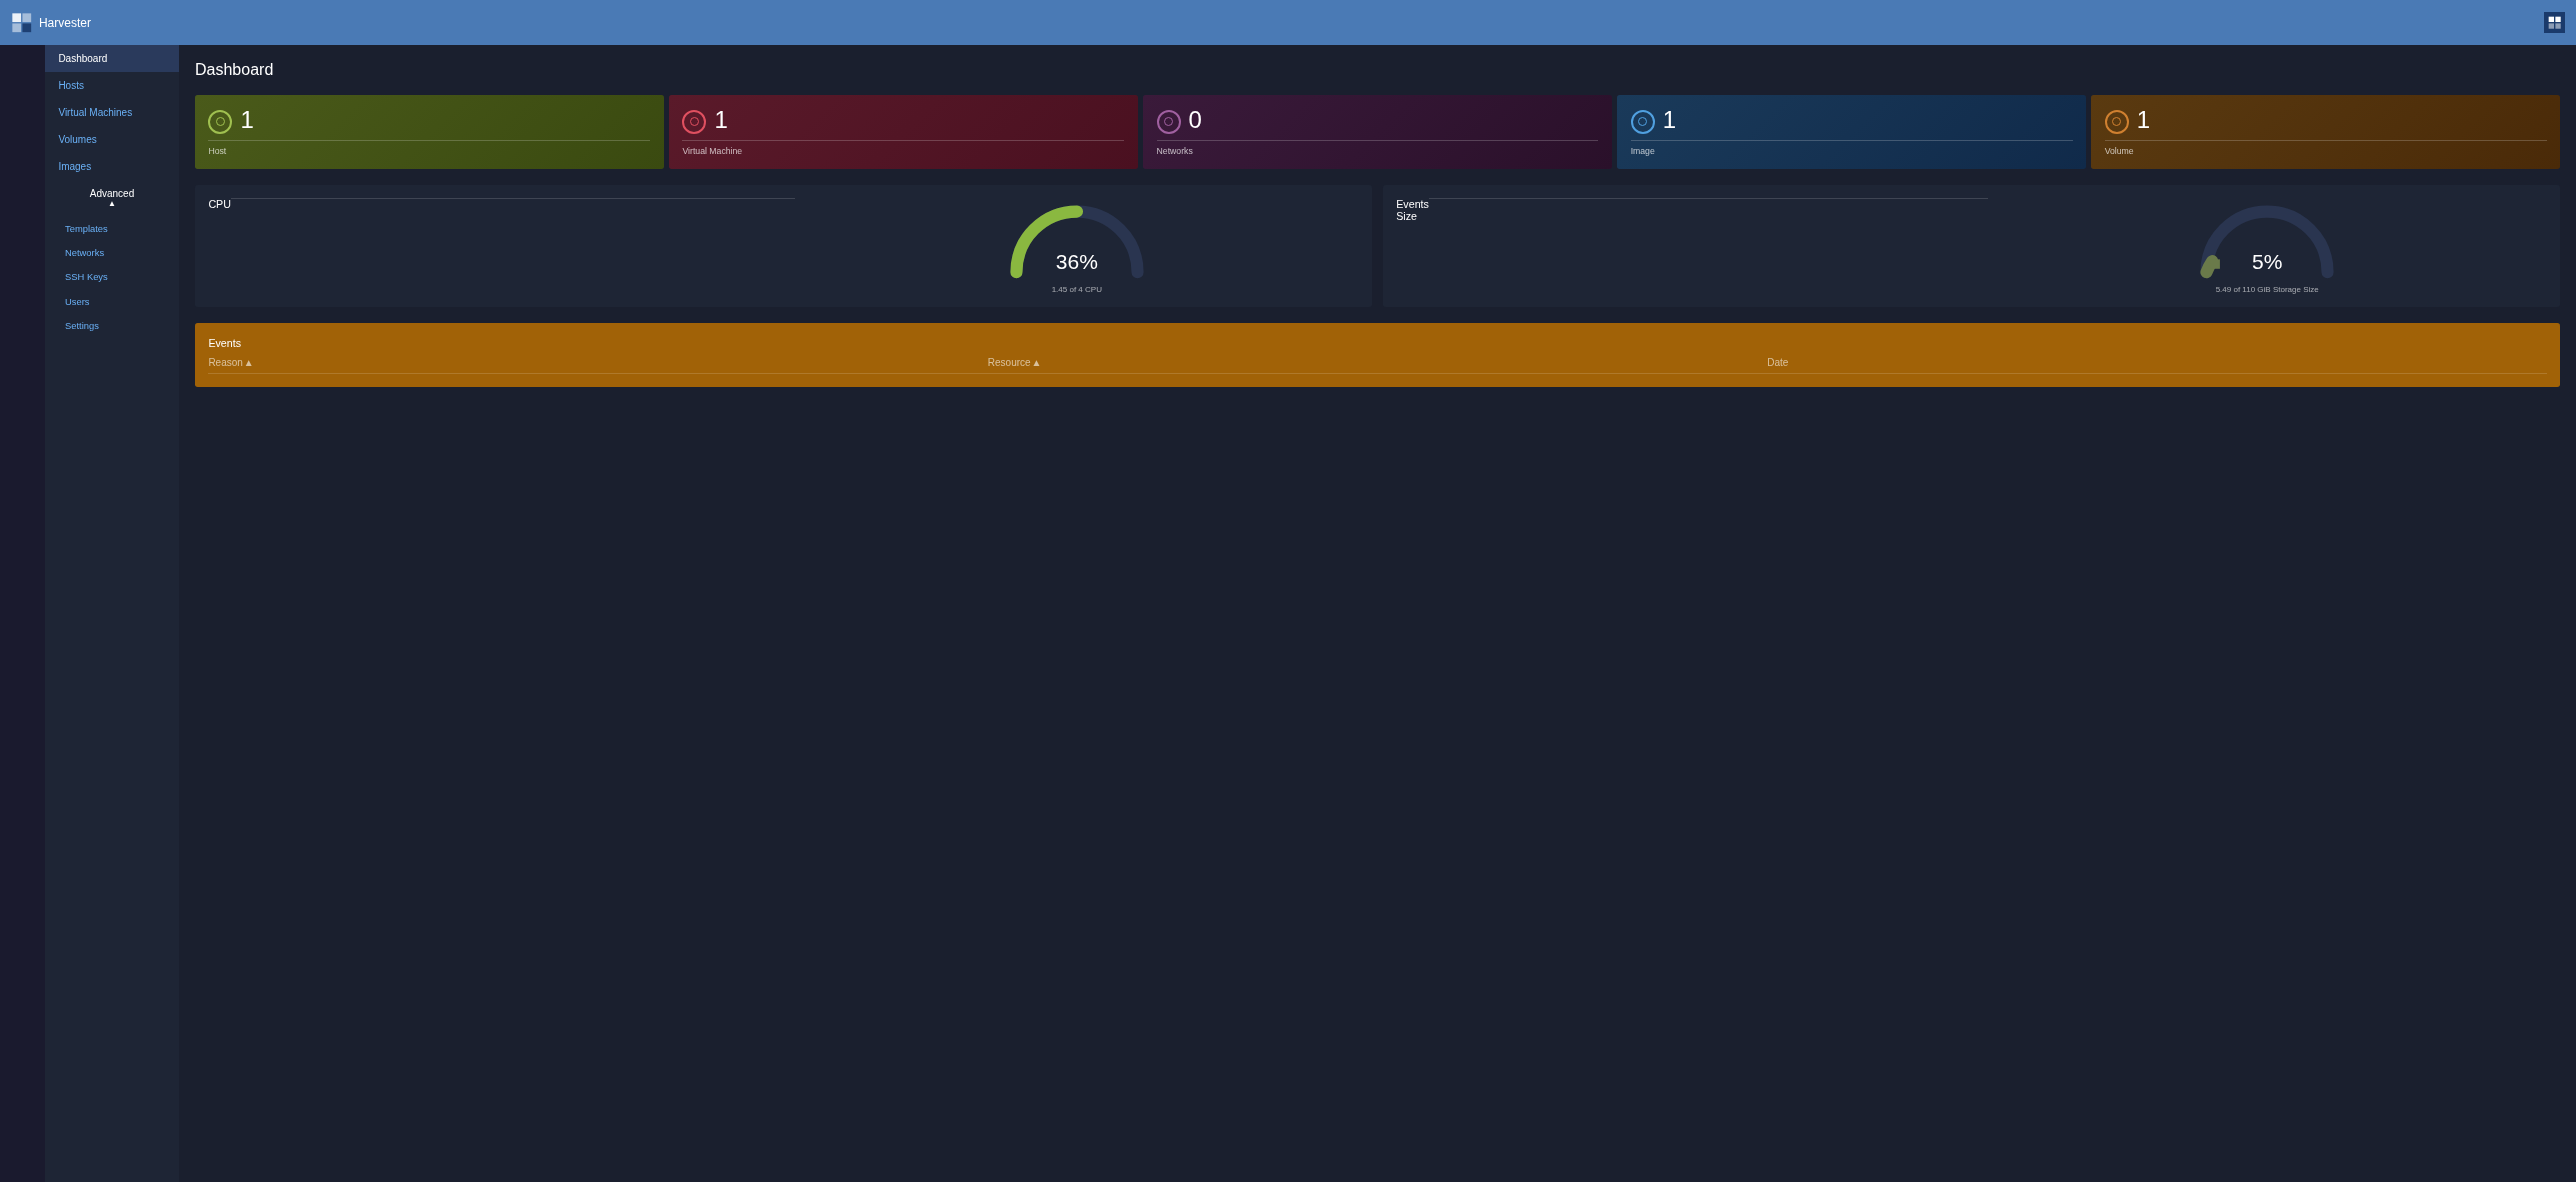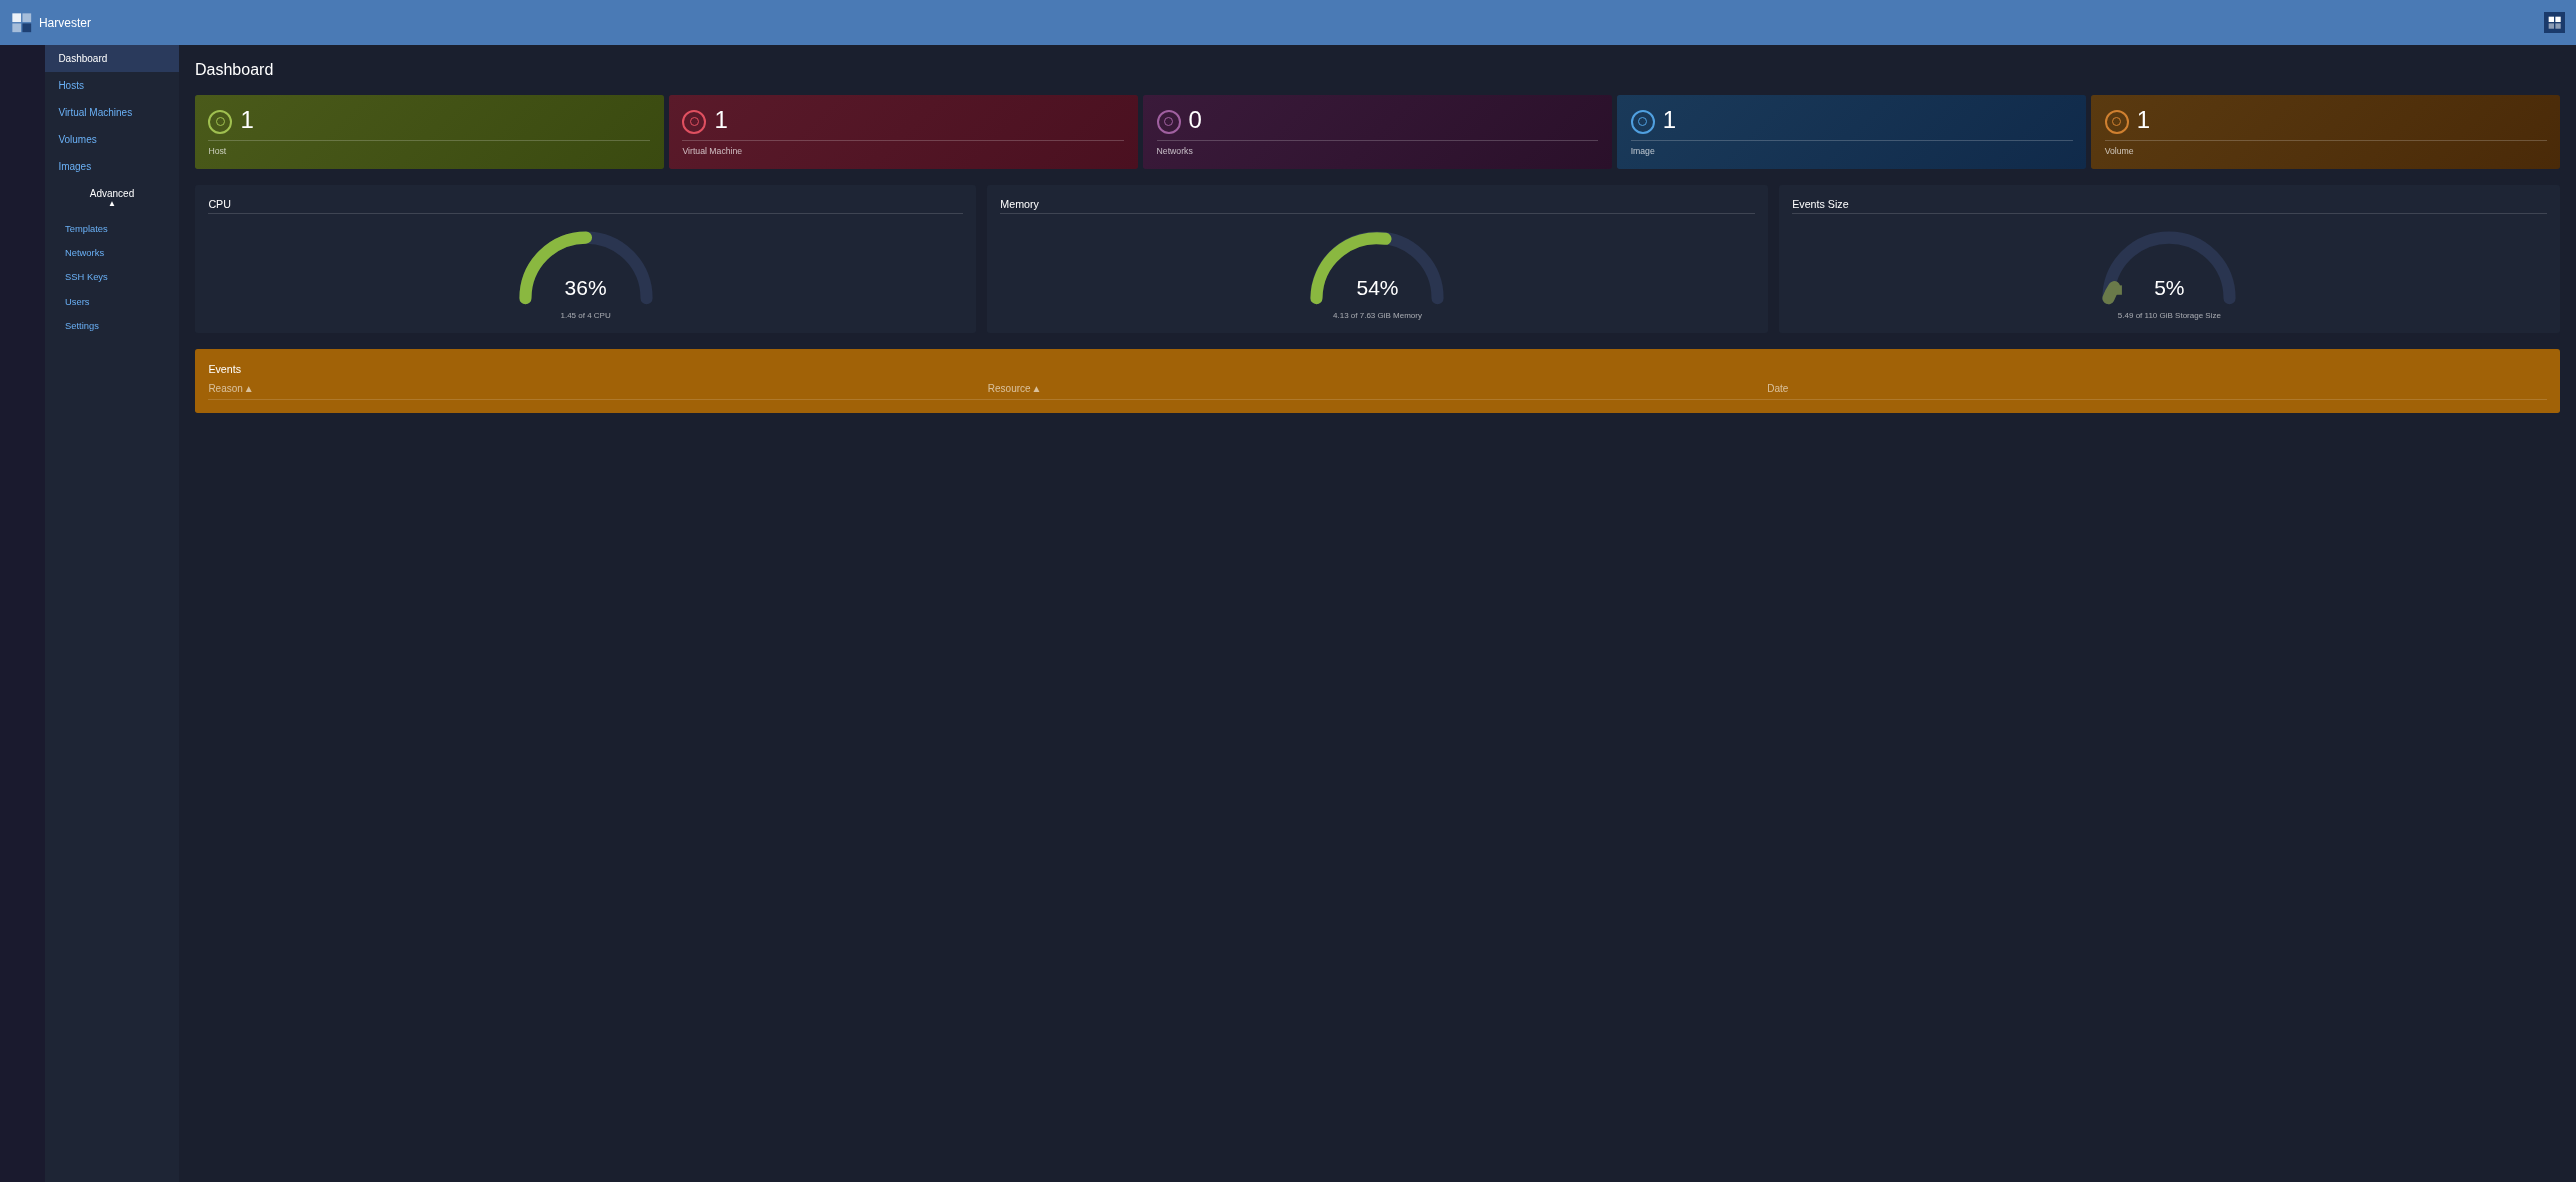--- a/index.html
+++ b/index.html
@@ -172,21 +172,21 @@
       display: flex;
       gap: 10.7px;
       margin-bottom: 16px;
     }
     .gauge-card {
       flex: 1;
       background: #1e2535;
       border-radius: 2.7px;
       padding: 13.4px;
       display: flex;
-      flex-direction: column;
+      flex-direction: row;
       align-items: flex-start;
     }
     .gauge-title {
       font-size: 10.7px;
       color: #fff;
       margin-bottom: 2.7px;
     }
     .gauge-divider {
       width: 100%;
       height: 0.7px;
@@ -368,35 +368,20 @@
               <path d="M 20 110 A 90 90 0 0 1 200 110" stroke="#2a3550" stroke-width="18" fill="none" stroke-linecap="round"></path>
 
               <path d="M 20 110 A 90 90 0 0 1 110 20" stroke="#8ab840" stroke-width="18" fill="none" stroke-linecap="round"></path>
             </svg>
             <div class="gauge-percent">36%</div>
           </div>
           <div class="gauge-sub">1.45 of 4 CPU</div>
         </div>
       </div>
 
-      <div class="gauge-card">
-        <div class="gauge-title">Memory</div>
-        <div class="gauge-divider"></div>
-        <div class="gauge-visual">
-          <div class="gauge-svg-container">
-            <svg width="148" height="81" viewBox="0 0 220 120">
-              <path d="M 20 110 A 90 90 0 0 1 200 110" stroke="#2a3550" stroke-width="18" fill="none" stroke-linecap="round"></path>
-
-              <path d="M 20 110 A 90 90 0 0 1 122.6 21.8" stroke="#8ab840" stroke-width="18" fill="none" stroke-linecap="round"></path>
-            </svg>
-            <div class="gauge-percent">54%</div>
-          </div>
-          <div class="gauge-sub">4.13 of 7.63 GiB Memory</div>
-        </div>
-      </div>
 
       <div class="gauge-card">
         <div class="gauge-title">Events Size</div>
         <div class="gauge-divider"></div>
         <div class="gauge-visual">
           <div class="gauge-svg-container">
             <svg width="148" height="81" viewBox="0 0 220 120">
               <path d="M 20 110 A 90 90 0 0 1 200 110" stroke="#2a3550" stroke-width="18" fill="none" stroke-linecap="round"></path>
 
               <path d="M 20 110 A 90 90 0 0 1 28.6 93.6" stroke="#6a7a4a" stroke-width="18" fill="none" stroke-linecap="round"></path>

